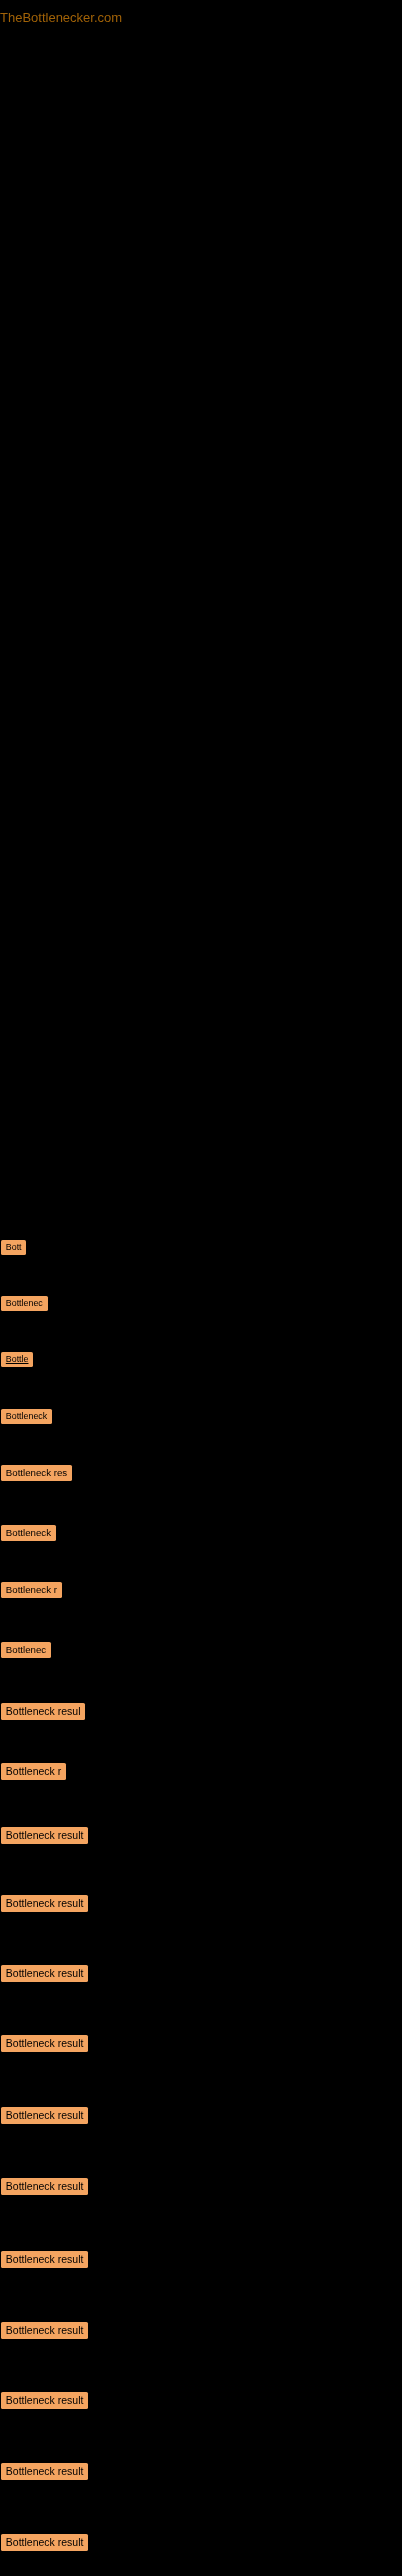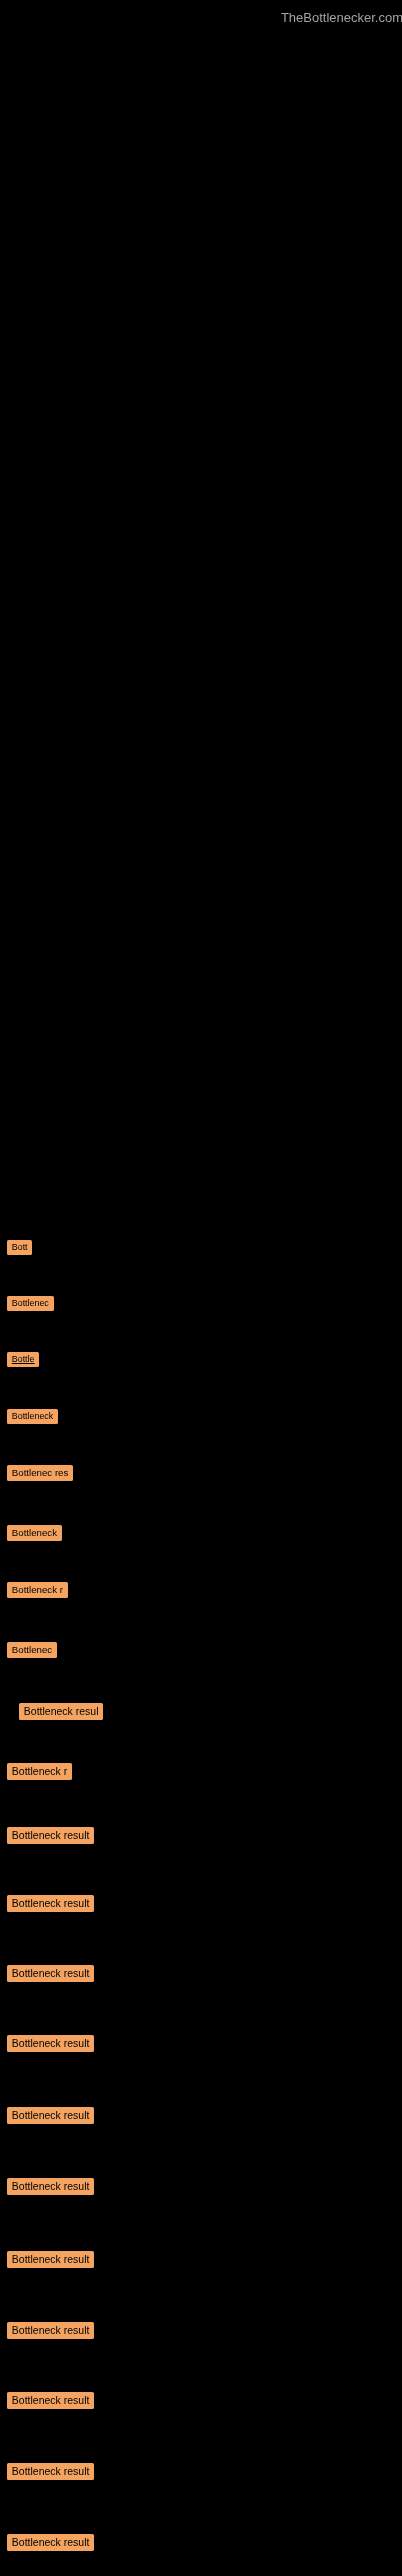--- a/index.html
+++ b/index.html
@@ -10,22 +10,22 @@
 
     body {
       background-color: #000000;
       width: 403px;
       min-height: 2576px;
       font-family: Arial, sans-serif;
       position: relative;
     }
 
     .site-title {
-      color: #a3a3a3;
-      text-align: right;
+      color: #a16207;
+      text-align: left;
       font-size: 13px;
       padding: 6.4px 0;
       position: absolute;
       top: 4px;
       left: 0;
       right: 0;
     }
 
     .bottleneck-label {
       background-color: #f4a460;
@@ -33,38 +33,38 @@
       font-size: 10.5px;
       padding: 2.4px 4.8px;
       border-radius: 1.6px;
       display: inline-block;
       white-space: nowrap;
       overflow: hidden;
     }
 
     .label-container {
       position: absolute;
-      left: 7px;
+      left: 1px;
     }
   </style>
 </head>
 <body>
 
 <span class="site-title">TheBottlenecker.com</span>
 
 <div id="labels-container">
     <div class="label-container" style="top: 1240px;"><span class="bottleneck-label" style="font-size: 8.9px; max-width: 32px;">Bott</span></div>
     <div class="label-container" style="top: 1296px;"><span class="bottleneck-label" style="font-size: 8.9px; max-width: 52px;">Bottlenec</span></div>
     <div class="label-container" style="top: 1352px;"><span class="bottleneck-label" style="font-size: 8.9px; max-width: 39px; text-decoration: underline;">Bottle</span></div>
     <div class="label-container" style="top: 1409px;"><span class="bottleneck-label" style="font-size: 8.9px; max-width: 58px;">Bottleneck</span></div>
-    <div class="label-container" style="top: 1465px;"><span class="bottleneck-label" style="font-size: 9.7px; max-width: 79px;">Bottlenec res</span></div>
+    <div class="label-container" style="top: 1465px;"><span class="bottleneck-label" style="font-size: 9.7px; max-width: 79px;">Bottleneck res</span></div>
     <div class="label-container" style="top: 1525px;"><span class="bottleneck-label" style="font-size: 9.7px; max-width: 58px;">Bottleneck</span></div>
     <div class="label-container" style="top: 1582px;"><span class="bottleneck-label" style="font-size: 9.7px; max-width: 68px;">Bottleneck r</span></div>
     <div class="label-container" style="top: 1642px;"><span class="bottleneck-label" style="font-size: 9.7px; max-width: 55px;">Bottlenec</span></div>
-    <div class="label-container" style="top: 1703px; padding-left: 12px;"><span class="bottleneck-label" style="font-size: 10.5px; max-width: 90px;">Bottleneck resul</span></div>
+    <div class="label-container" style="top: 1703px;"><span class="bottleneck-label" style="font-size: 10.5px; max-width: 90px;">Bottleneck resul</span></div>
     <div class="label-container" style="top: 1763px;"><span class="bottleneck-label" style="font-size: 10.5px; max-width: 68px;">Bottleneck r</span></div>
     <div class="label-container" style="top: 1827px;"><span class="bottleneck-label" style="font-size: 10.5px; max-width: 97px;">Bottleneck result</span></div>
     <div class="label-container" style="top: 1895px;"><span class="bottleneck-label" style="font-size: 10.5px; max-width: 100px;">Bottleneck result</span></div>
     <div class="label-container" style="top: 1965px;"><span class="bottleneck-label" style="font-size: 10.5px; max-width: 98px;">Bottleneck result</span></div>
     <div class="label-container" style="top: 2035px;"><span class="bottleneck-label" style="font-size: 10.5px; max-width: 93px;">Bottleneck result</span></div>
     <div class="label-container" style="top: 2107px;"><span class="bottleneck-label" style="font-size: 10.5px; max-width: 102px;">Bottleneck result</span></div>
     <div class="label-container" style="top: 2178px;"><span class="bottleneck-label" style="font-size: 10.5px; max-width: 105px;">Bottleneck result</span></div>
     <div class="label-container" style="top: 2251px;"><span class="bottleneck-label" style="font-size: 10.5px; max-width: 103px;">Bottleneck result</span></div>
     <div class="label-container" style="top: 2322px;"><span class="bottleneck-label" style="font-size: 10.5px; max-width: 103px;">Bottleneck result</span></div>
     <div class="label-container" style="top: 2392px;"><span class="bottleneck-label" style="font-size: 10.5px; max-width: 109px;">Bottleneck result</span></div>

